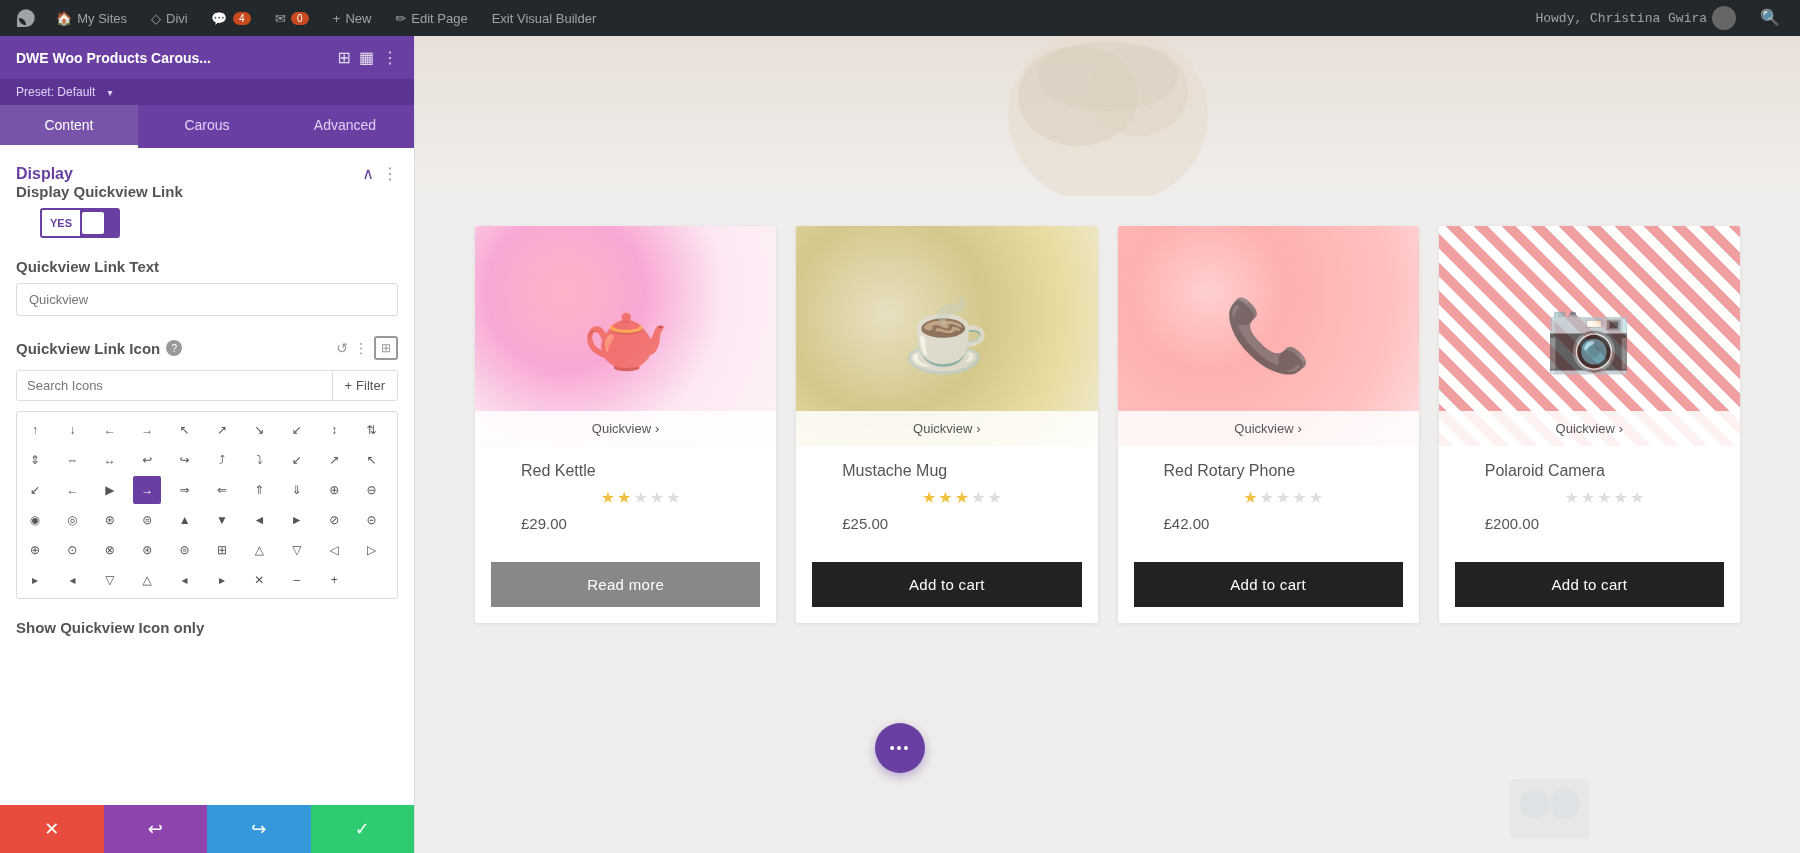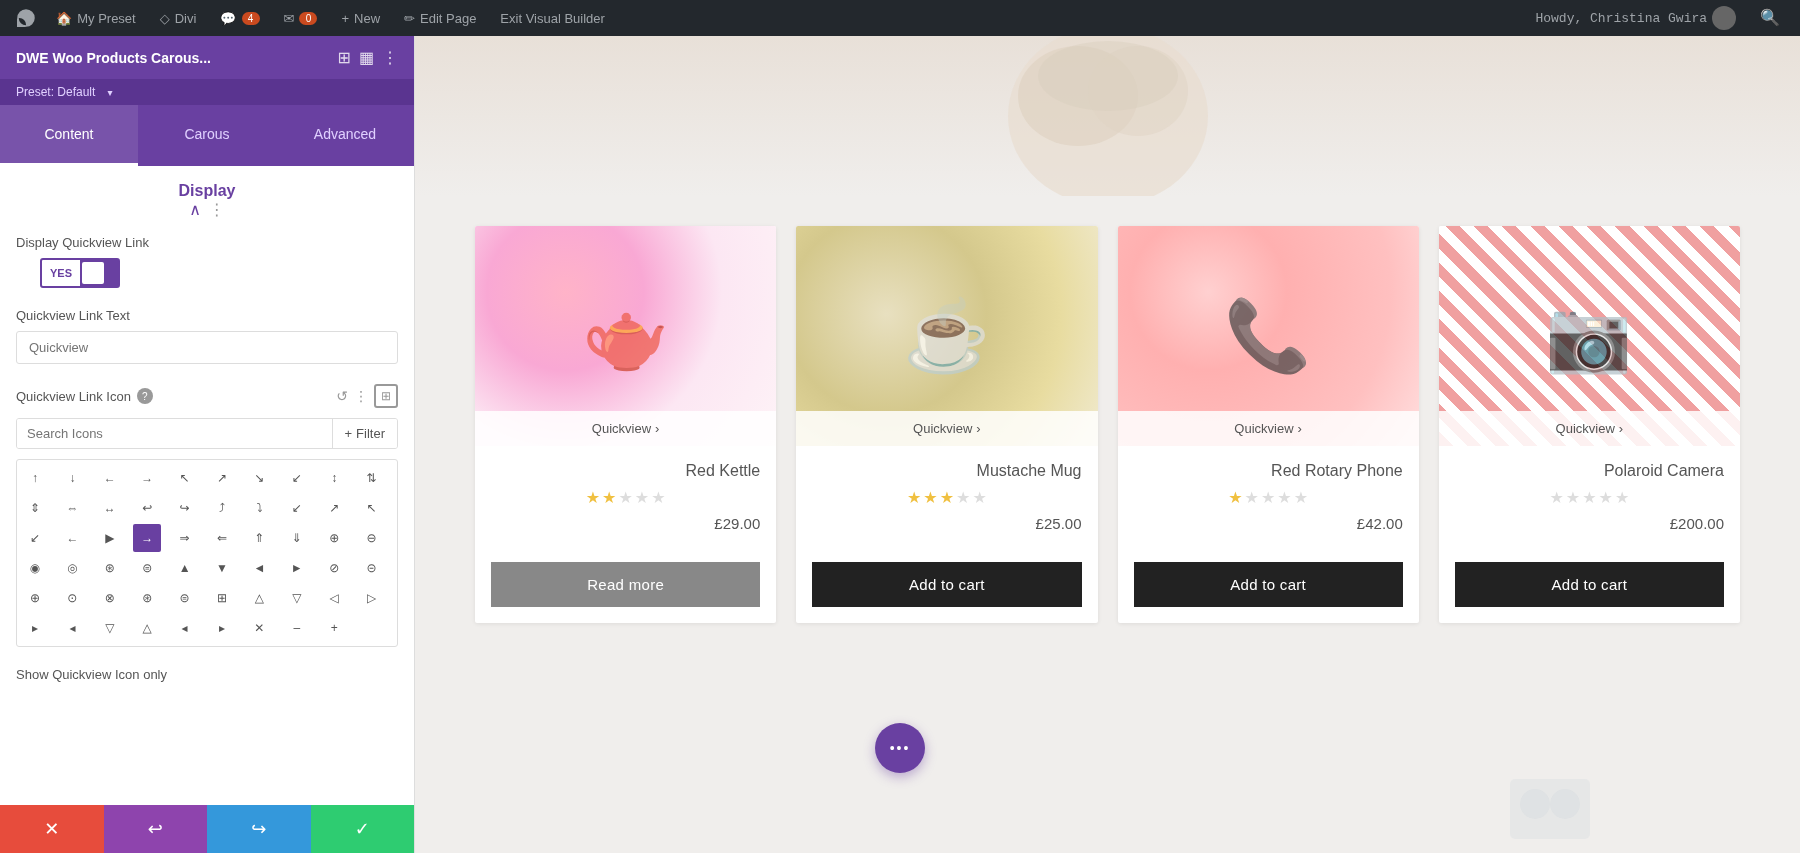--- a/index.html
+++ b/index.html
@@ -41,41 +41,39 @@
     }
     .panel-title { font-size: 14px; font-weight: 600; }
     .panel-header-icons { display: flex; gap: 8px; align-items: center; }
     .panel-header-icon { color: #fff; cursor: pointer; font-size: 16px; opacity: 0.8; }
     .panel-preset { font-size: 12px; color: #e0d0ff; padding: 6px 16px; background: #5a3490; display: flex; align-items: center; gap: 12px; }
     .panel-preset .dropdown-arrow { font-size: 10px; }
 
     
     .panel-tabs { display: flex; background: #6940a1; }
     .panel-tab {
-      flex: 1; padding: 21px; text-align: center; color: #e0d0ff;
+      flex: 1; padding: 12px; text-align: center; color: #e0d0ff;
       font-size: 14px; cursor: pointer; border-bottom: 3px solid transparent;
     }
     .panel-tab.active { color: #fff; border-bottom-color: #fff; background: rgba(255,255,255,0.1); }
 
     
     .panel-content { flex: 1; overflow-y: auto; padding: 16px; }
     .panel-content::-webkit-scrollbar { width: 6px; }
     .panel-content::-webkit-scrollbar-thumb { background: #ccc; border-radius: 3px; }
 
     .section-header {
       display: flex; align-items: center; justify-content: space-between;
-      margin-bottom: 16px;
-      flex-direction: column;
     }
     .section-title { color: #6940a1; font-size: 16px; font-weight: 600; }
     .section-controls { display: flex; gap: 8px; align-items: center; }
     .section-chevron { color: #6940a1; font-size: 16px; cursor: pointer; }
     .section-menu { color: #999; font-size: 16px; cursor: pointer; }
 
-    .field-label { font-size: 13px; color: #555; margin-bottom: 8px; font-weight: 400; }
+    .field-label { font-size: 15px; color: #555; margin-bottom: 8px; font-weight: 700; }
     .field-group { margin-bottom: 20px; }
 
     
     .toggle-container { display: flex; align-items: center; gap: 8px; padding-left: 24px; }
     .toggle-wrapper {
       display: flex; align-items: center;
       background: #6940a1; border-radius: 3px; overflow: hidden;
       border: 2px solid #6940a1; width: 80px; height: 30px;
     }
     .toggle-yes {
@@ -193,21 +191,21 @@
       font-size: 60px;
     }
 
     .quickview-overlay {
       position: absolute; bottom: 0; left: 0; right: 0;
       background: rgba(255,255,255,0.85); padding: 10px;
       display: flex; align-items: center; justify-content: center;
       gap: 4px; font-size: 13px; color: #555; cursor: pointer;
     }
 
-    .product-info { padding: 16px; text-align: right; }
+    .product-info { padding: 16px; text-align: left; margin-left: 30px; }
     .product-name { font-size: 16px; color: #555; margin-bottom: 8px; }
     .product-stars { display: flex; justify-content: center; gap: 2px; margin-bottom: 8px; }
     .star { font-size: 16px; }
     .star.filled { color: #f0c040; }
     .star.empty { color: #ddd; }
     .product-price { font-size: 15px; color: #555; margin-bottom: 14px; }
 
     .product-btn {
       width: calc(100% - 32px); margin: 0 16px 16px; padding: 14px;
       background: #222; color: #fff; border: none; font-size: 15px;
@@ -244,21 +242,21 @@
 
 <div class="wp-admin-bar">
   <div class="wp-logo">
     <svg width="18" height="18" viewBox="0 0 18 18" fill="#9ea3a8">
       <circle cx="9" cy="9" r="8" fill="none" stroke="#9ea3a8" stroke-width="1.5"></circle>
       <path d="M9 1a8 8 0 100 16A8 8 0 009 1zm0 14.5A6.5 6.5 0 112.5 9a6.5 6.5 0 016.5 6.5z" fill="#9ea3a8"></path>
     </svg>
   </div>
   <div class="admin-bar-item">
     <span>🏠</span>
-    <span>My Preset</span>
+    <span>My Sites</span>
   </div>
   <div class="admin-bar-item">
     <span>◇</span>
     <span>Divi</span>
   </div>
   <div class="admin-bar-item">
     <span>💬</span>
     <span class="count-badge">4</span>
   </div>
   <div class="admin-bar-item">

